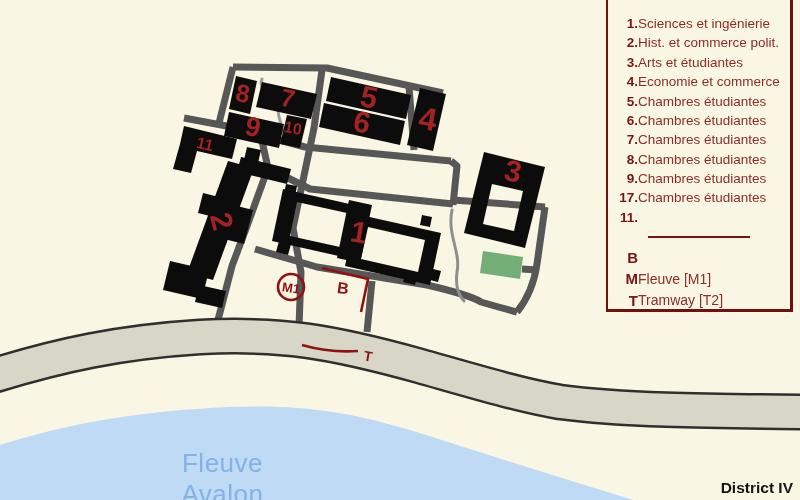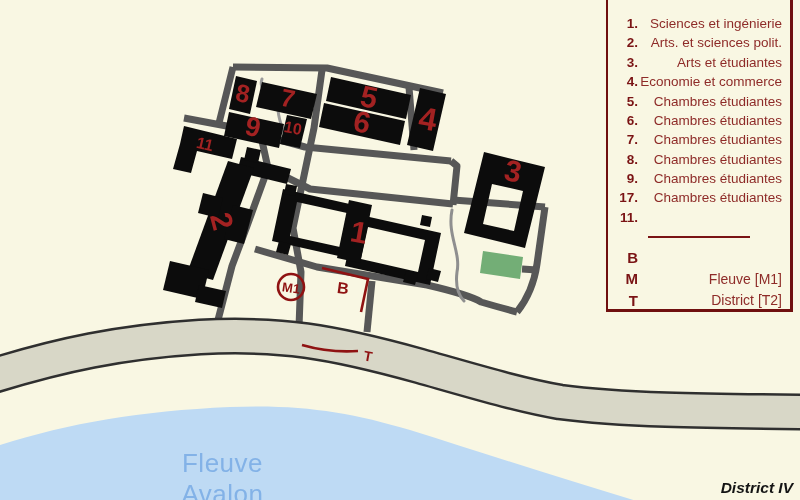--- a/index.html
+++ b/index.html
@@ -16,26 +16,26 @@
   .redmark{fill:#8f1212;font-weight:bold;}
   .redline{stroke:#8f1212;stroke-width:2.6;fill:none;}
   
   #legend{
     position:absolute;left:606px;top:-10px;width:187px;height:322px;
     background:#f9f7e3;border:2px solid #70100f;border-right-width:3px;border-bottom-width:3px;
     box-sizing:border-box;padding-top:22px;
   }
   .lrow{display:flex;align-items:center;height:19.4px;font-size:13.5px;line-height:1;}
   .lnum{width:30px;text-align:right;font-weight:bold;color:#7a1314;flex:none;}
-  .llabel{flex:1;text-align:right;color:#8e2b28;padding-right:8px;}
+  .llabel{flex:1;text-align:left;color:#8e2b28;padding-right:8px;}
   #legend-sep{border:none;border-top:2px solid #7a1314;width:102px;margin:9px auto 8px auto;}
   .trow{display:flex;align-items:center;height:21.5px;font-size:14px;line-height:1;}
   .tnum{width:30px;text-align:right;font-weight:bold;color:#7a1314;flex:none;font-size:15px;}
   #district-label{
-    position:absolute;right:7px;bottom:3px;font-size:15.5px;font-weight:bold;color:#141414;font-style:italic;
+    position:absolute;right:7px;bottom:3px;font-size:15.5px;font-weight:bold;color:#141414;
   }
   #river-label{
     position:absolute;left:150px;top:448px;width:145px;text-align:center;
     font-size:26px;color:#83b2e7;letter-spacing:0.5px;
   }
 </style>
 </head>
 <body>
 
 <svg id="map-svg" width="800" height="500" viewBox="0 0 800 500">
@@ -124,21 +124,21 @@
 
 <div id="river-label">Fleuve Avalon</div>
 
 <div id="legend">
   <div class="lrow">
     <span class="lnum">1.</span>
     <span class="llabel">Sciences et ingénierie</span>
   </div>
   <div class="lrow">
     <span class="lnum">2.</span>
-    <span class="llabel">Arts. et sciences polit.</span>
+    <span class="llabel">Hist. et commerce polit.</span>
   </div>
   <div class="lrow">
     <span class="lnum">3.</span>
     <span class="llabel">Arts et étudiantes</span>
   </div>
   <div class="lrow">
     <span class="lnum">4.</span>
     <span class="llabel">Economie et commerce</span>
   </div>
   <div class="lrow">
@@ -173,17 +173,17 @@
 
   <div class="trow">
     <span class="tnum">B</span>
   </div>
   <div class="trow">
     <span class="tnum">M</span>
     <span class="llabel">Fleuve [M1]</span>
   </div>
   <div class="trow">
     <span class="tnum">T</span>
-    <span class="llabel">District [T2]</span>
+    <span class="llabel">Tramway [T2]</span>
   </div>
 </div>
 
 <div id="district-label">District IV</div>
 
 </body></html>

